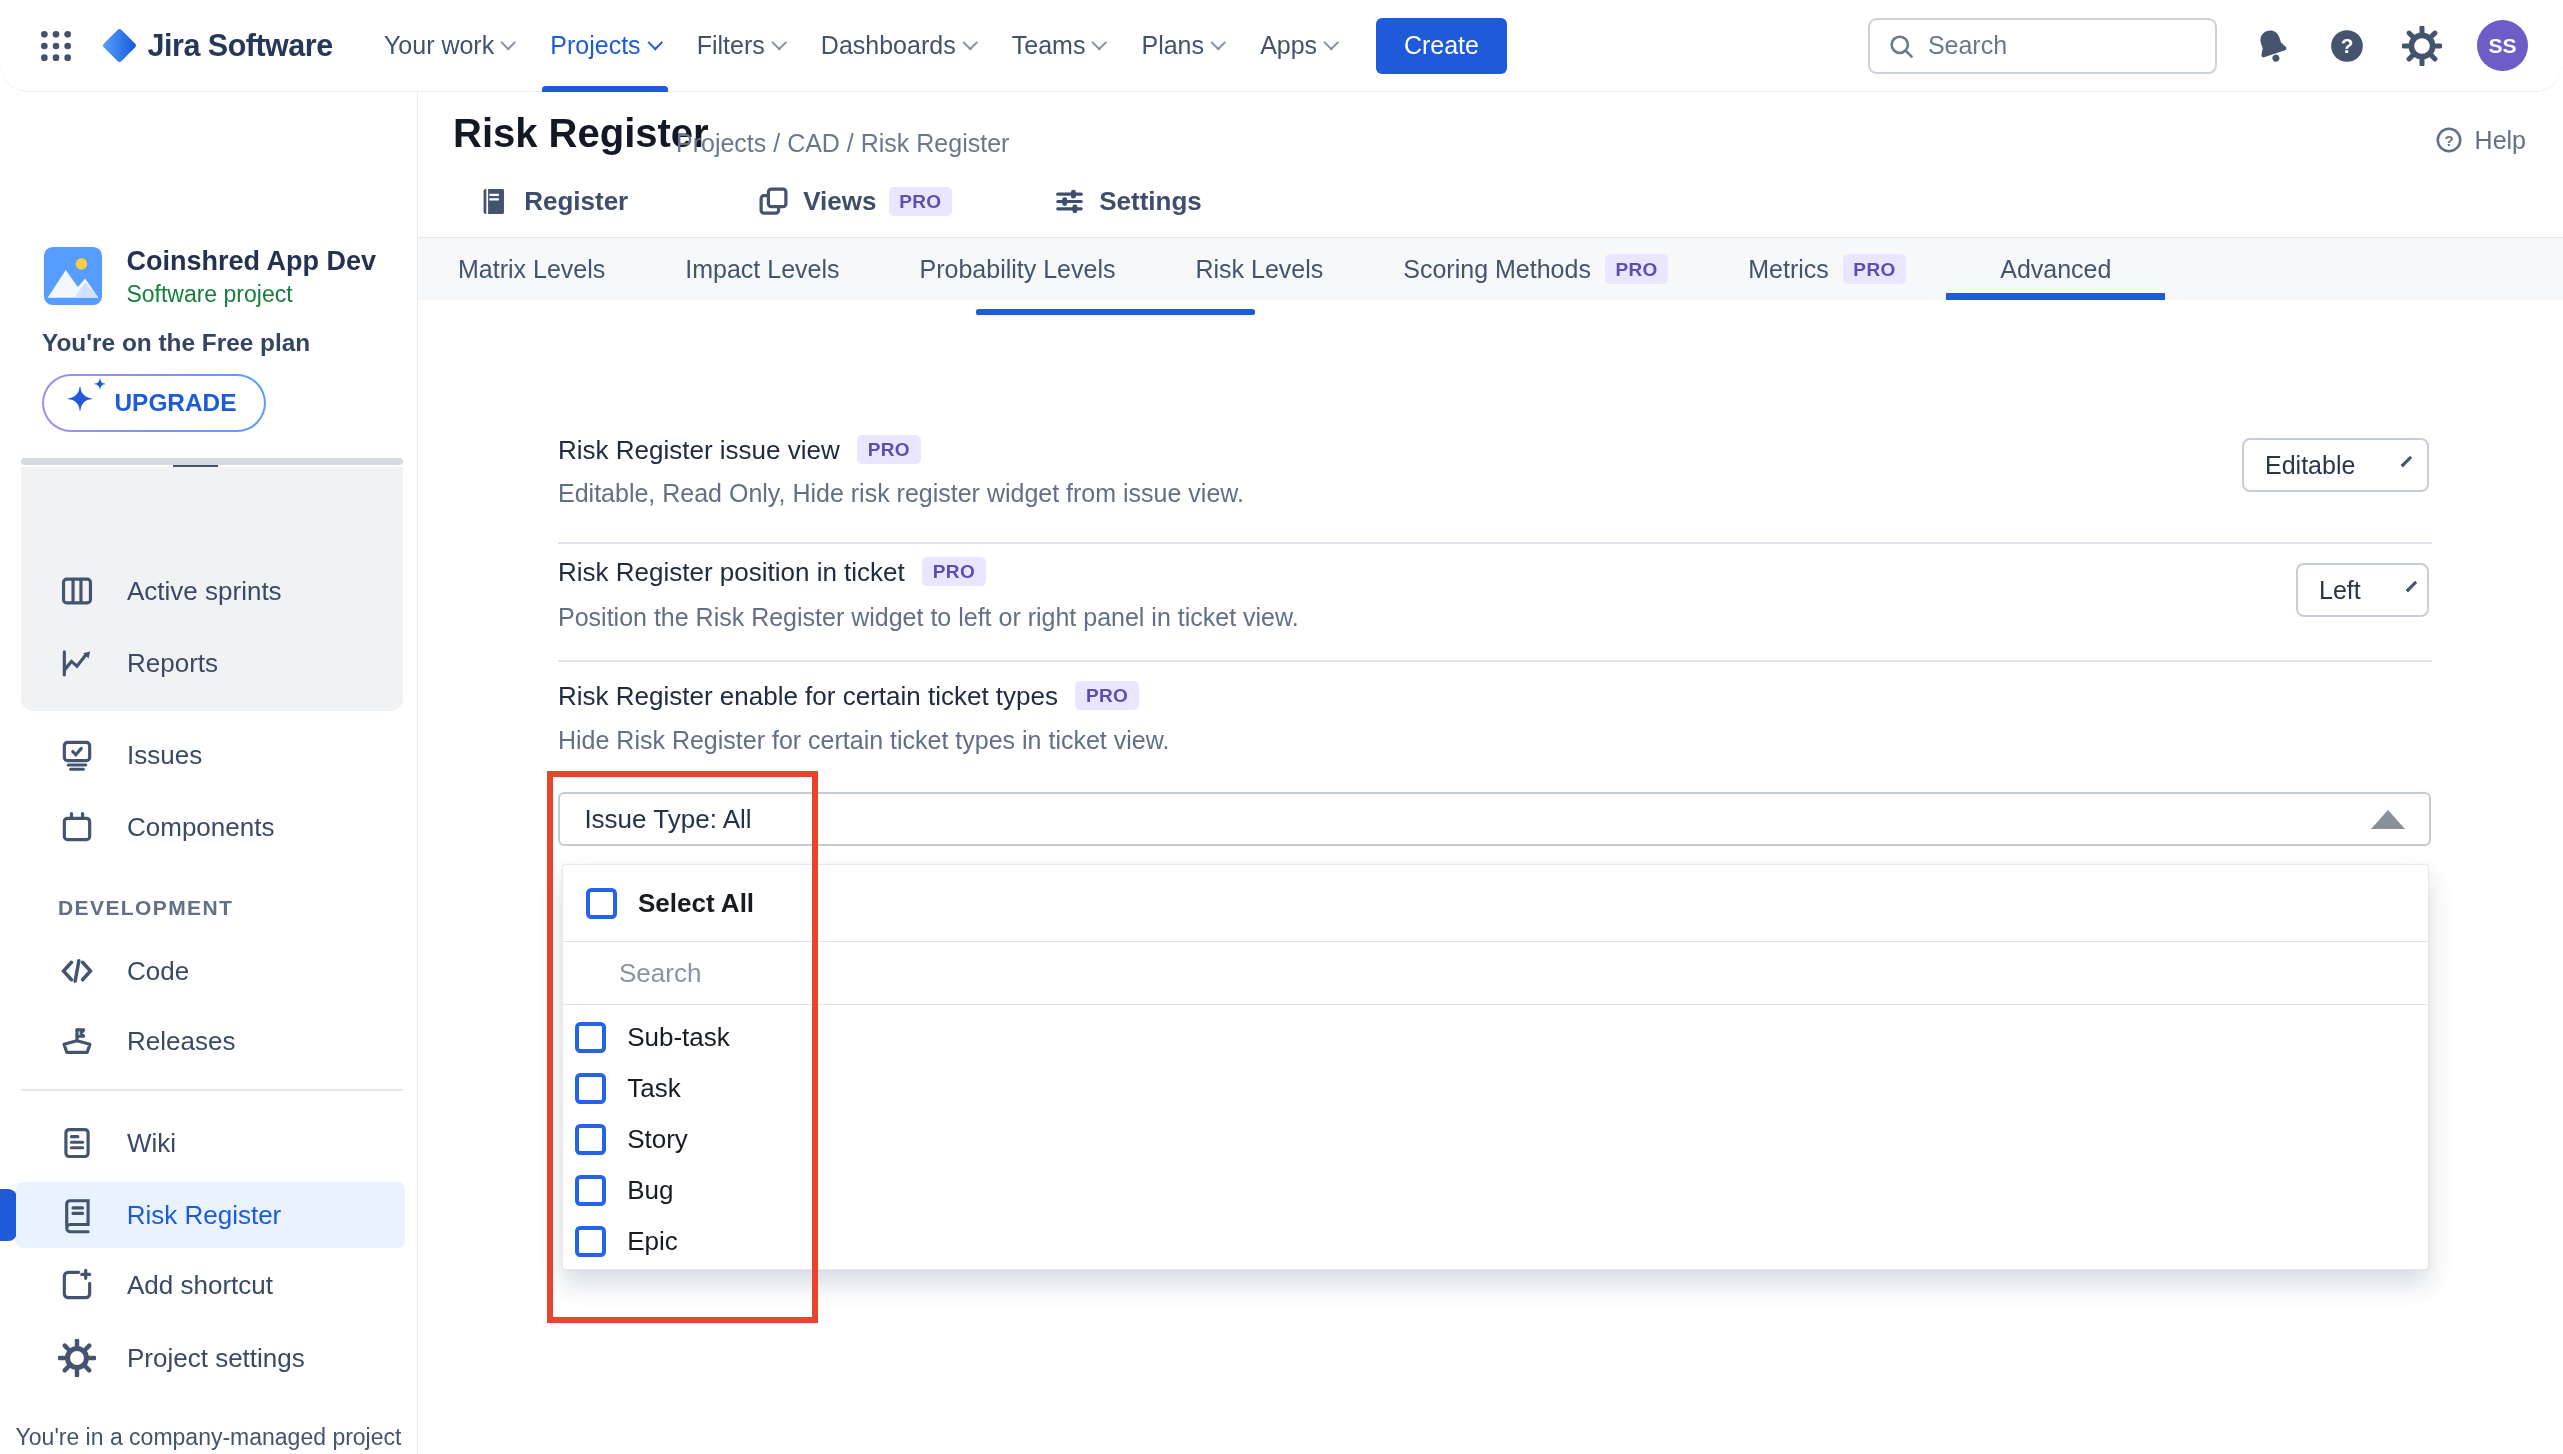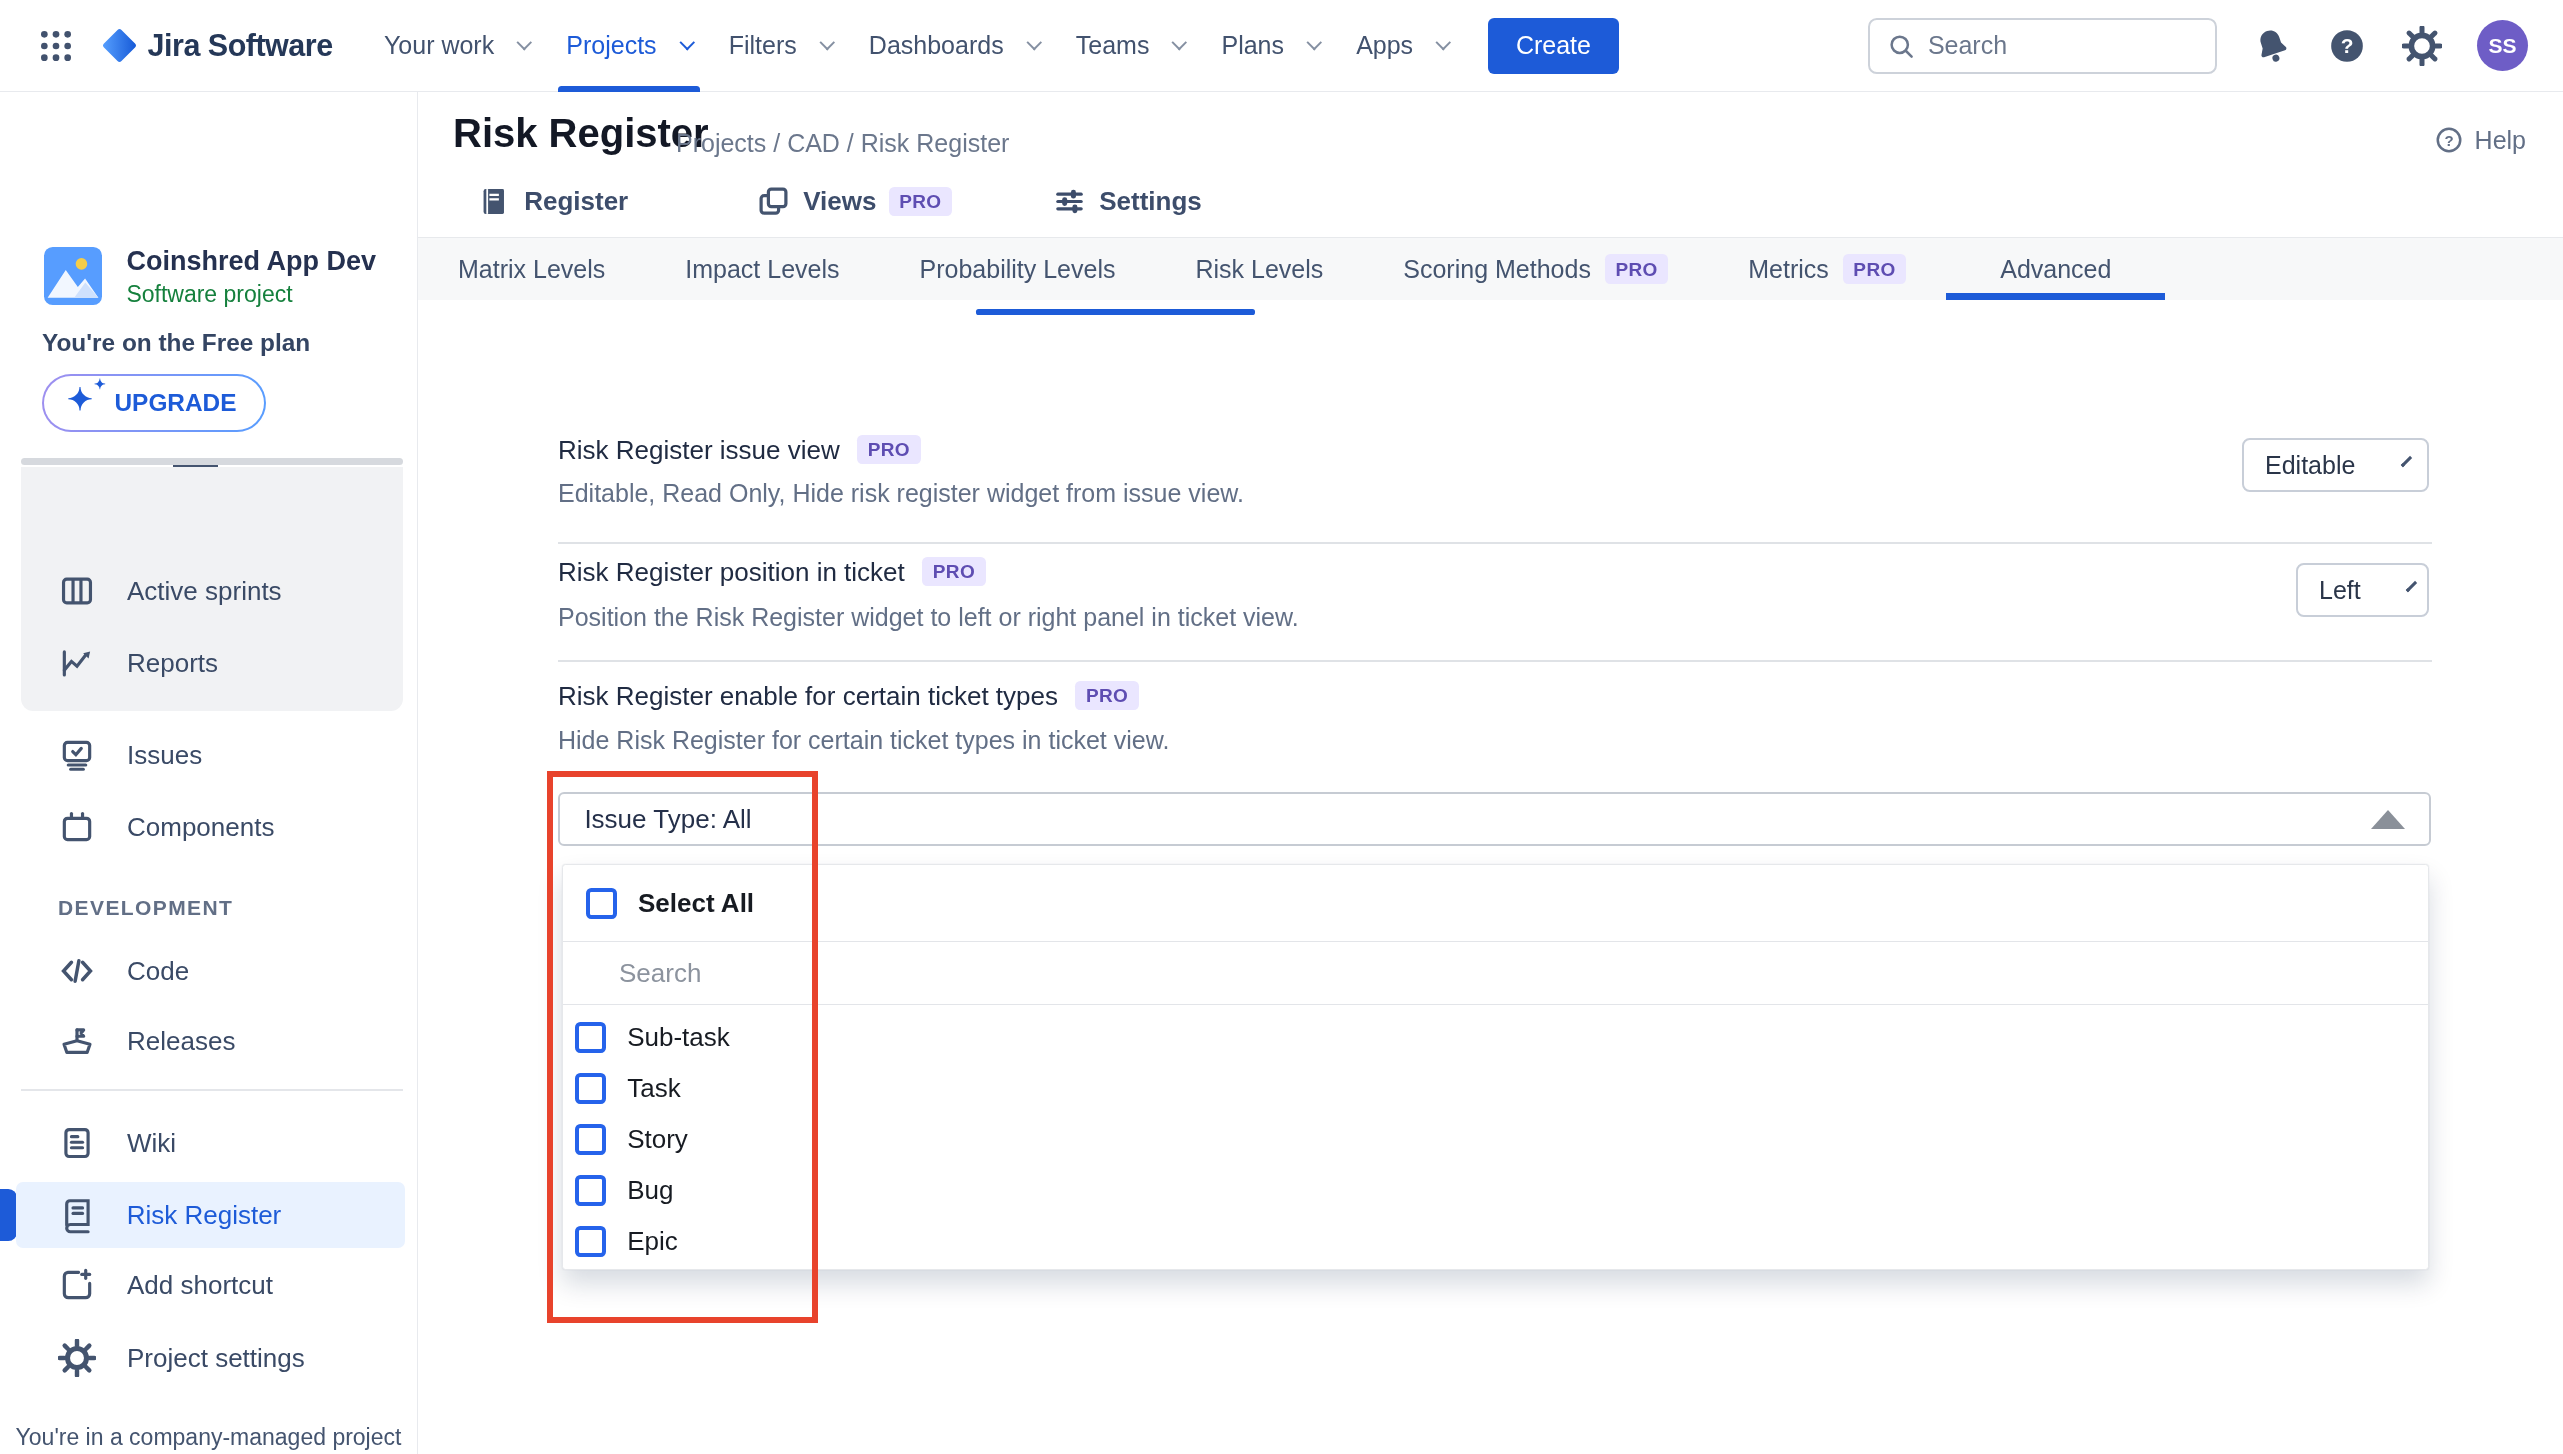--- a/index.html
+++ b/index.html
@@ -1,26 +1,26 @@
 <!DOCTYPE html>
 <html style="font-size:14px"><head>
 <meta charset="utf-8">
 <style>
   * { margin:0; padding:0; box-sizing:border-box; }
   html,body { width:2563px; height:1454px; overflow:hidden; background:#fff;
     font-family:"Liberation Sans", sans-serif; -webkit-font-smoothing:antialiased; }
 
   
   .topnav { height:92px; background:#fff; border-bottom:1.7px solid #E8EAEE;
-    display:flex; align-items:center; padding:0 35px 0 31px; position:relative; z-index:30; }
+    display:flex; align-items:center; padding:0 35px 0 31px; position:relative; z-index:30;border-radius:28px; }
   .grid-btn { width:49px; height:49px; display:flex; align-items:center; justify-content:center; cursor:pointer; }
   .logo { display:flex; align-items:center; gap:5.2px; margin-left:17.4px; margin-right:33px; cursor:pointer; }
   .logo-text { font-size:30.5px; font-weight:700; color:#253858; letter-spacing:-0.5px; }
   .nav-menu { display:flex; height:92px; }
-  .nav-item { position:relative; display:flex; align-items:center; gap:25px; padding:0 18.3px;
+  .nav-item { position:relative; display:flex; align-items:center; gap:9px; padding:0 18.3px;
     font-size:25px; font-weight:500; color:#42526E; cursor:pointer; white-space:nowrap; }
   .nav-item .caret { width:10.5px; height:10.5px; border-right:2.6px solid #8590A2; border-bottom:2.6px solid #8590A2;
     transform:rotate(45deg); margin-top:-7px; }
   .nav-item.active { color:#1D5BD8; }
   .nav-item.active .caret { border-color:#1D5BD8; }
   .nav-item.active::after { content:""; position:absolute; left:10.5px; right:10.5px; bottom:0; height:5.2px;
     background:#1D5BD8; border-radius:3.5px 3.5px 0 0; }
   .create-btn { margin-left:21px; height:56px; padding:0 28px; background:#1D5BD8; color:#fff;
     font-size:25px; font-weight:500; border:none; border-radius:6.1px; cursor:pointer;
     font-family:"Liberation Sans",sans-serif; }

